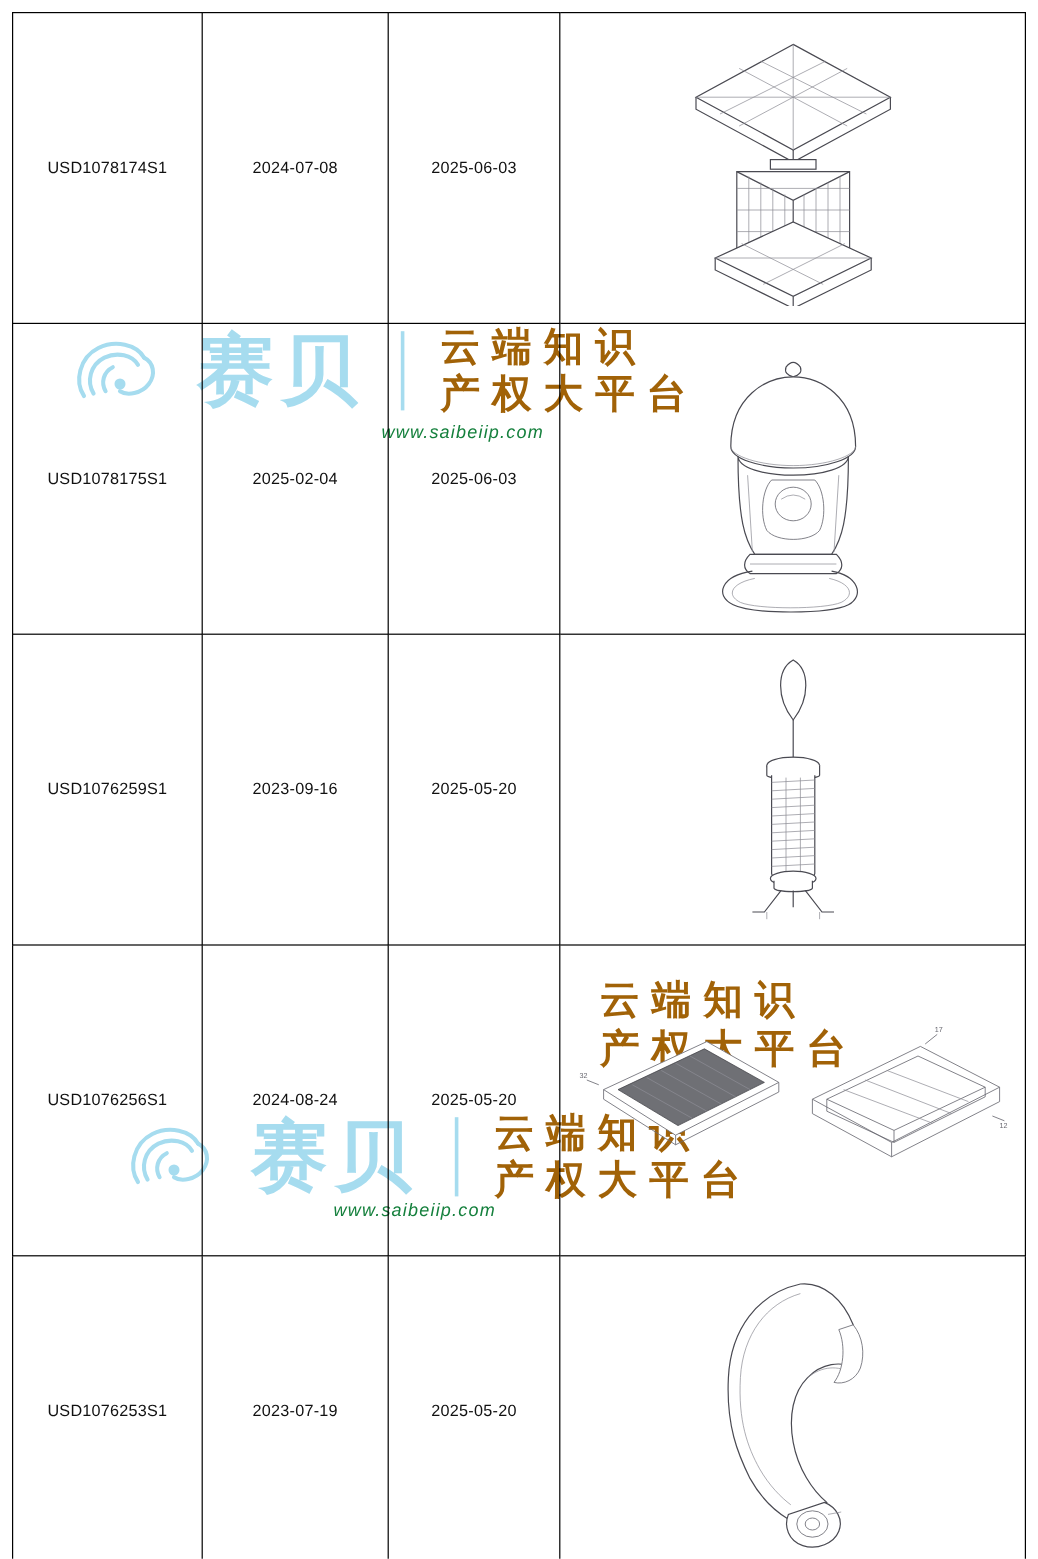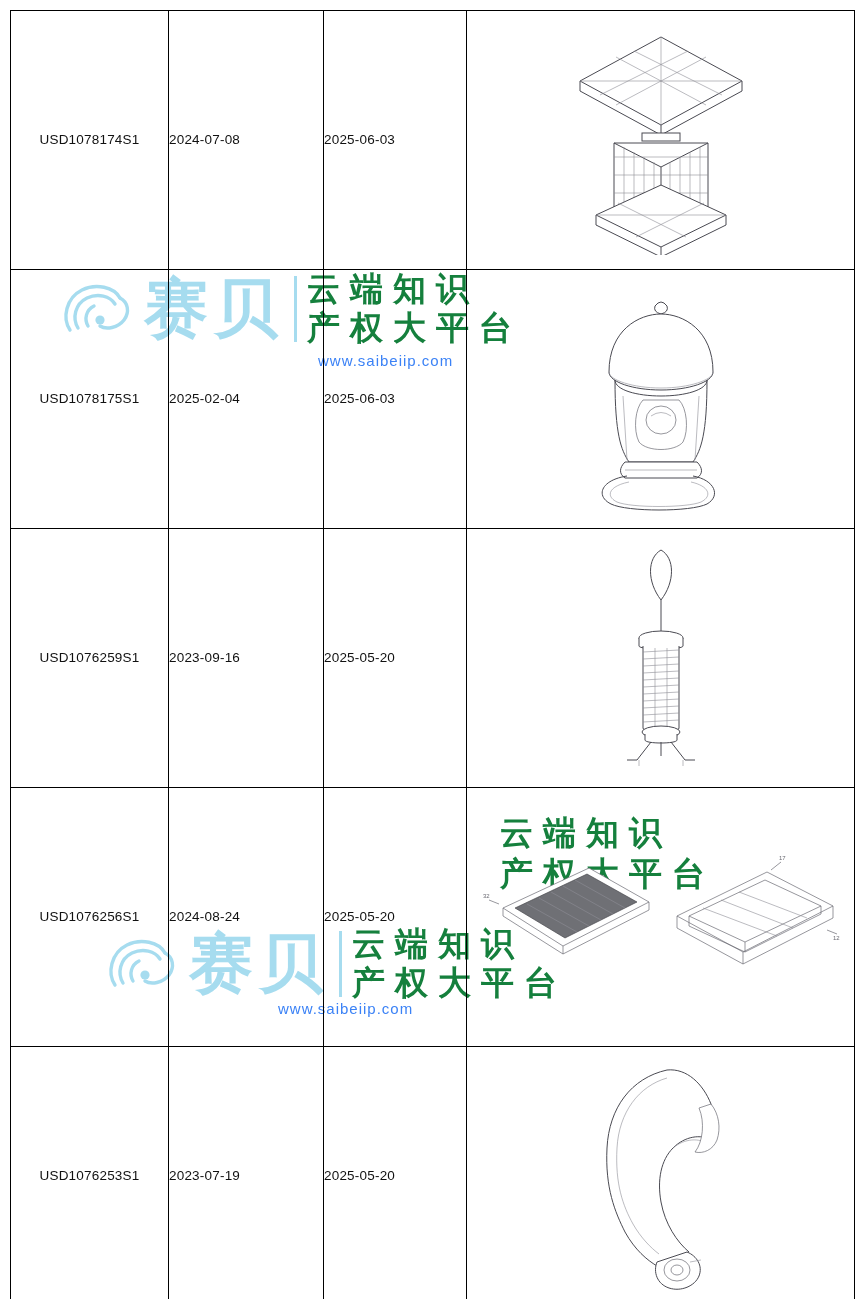--- a/index.html
+++ b/index.html
@@ -36,21 +36,21 @@
     padding: 0;
     background: transparent;
   }
   .col-num { width: 158px; }
   .col-date1 { width: 155px; }
   .col-date2 { width: 143px; }
   .col-img { width: auto; }
 
   .cell-text {
     font-size: 13.5px;
-    text-align: left;
+    text-align: center;
     letter-spacing: 0.2px;
     color: #111;
     line-height: 1.2;
   }
   .cell-num {
     text-align: center;
     padding-left: 16px;
     font-size: 13.5px;
   }
   .img-cell {
@@ -80,42 +80,43 @@
   }
   .wm-logo-txt {
     font-family: "DejaVu Sans", sans-serif;
     font-weight: bold;
     color: #a6dcef;
     font-size: 64px;
     letter-spacing: 6px;
   }
   .wm-url {
     font-family: "Liberation Sans", sans-serif;
-    color: #3b82f6;
+    color: #15803d;
     font-size: 15px;
     letter-spacing: 1px;
+    font-style: italic;
   }
   .wm-bar {
     width: 3px;
     background: #a6dcef;
     height: 66px;
     display: inline-block;
   }
   .wm-group {
     display: flex;
     align-items: center;
-    gap: 10px;
+    gap: 30px;
   }
   .wm-stack {
     display: flex;
     flex-direction: column;
     gap: 2px;
     font-family: "DejaVu Sans", sans-serif;
     font-weight: bold;
-    color: #15803d;
+    color: #a16207;
     font-size: 33px;
     letter-spacing: 10px;
     line-height: 1.12;
   }
   .shell-icon {
     width: 74px;
     height: 66px;
     position: relative;
     flex: none;
   }

